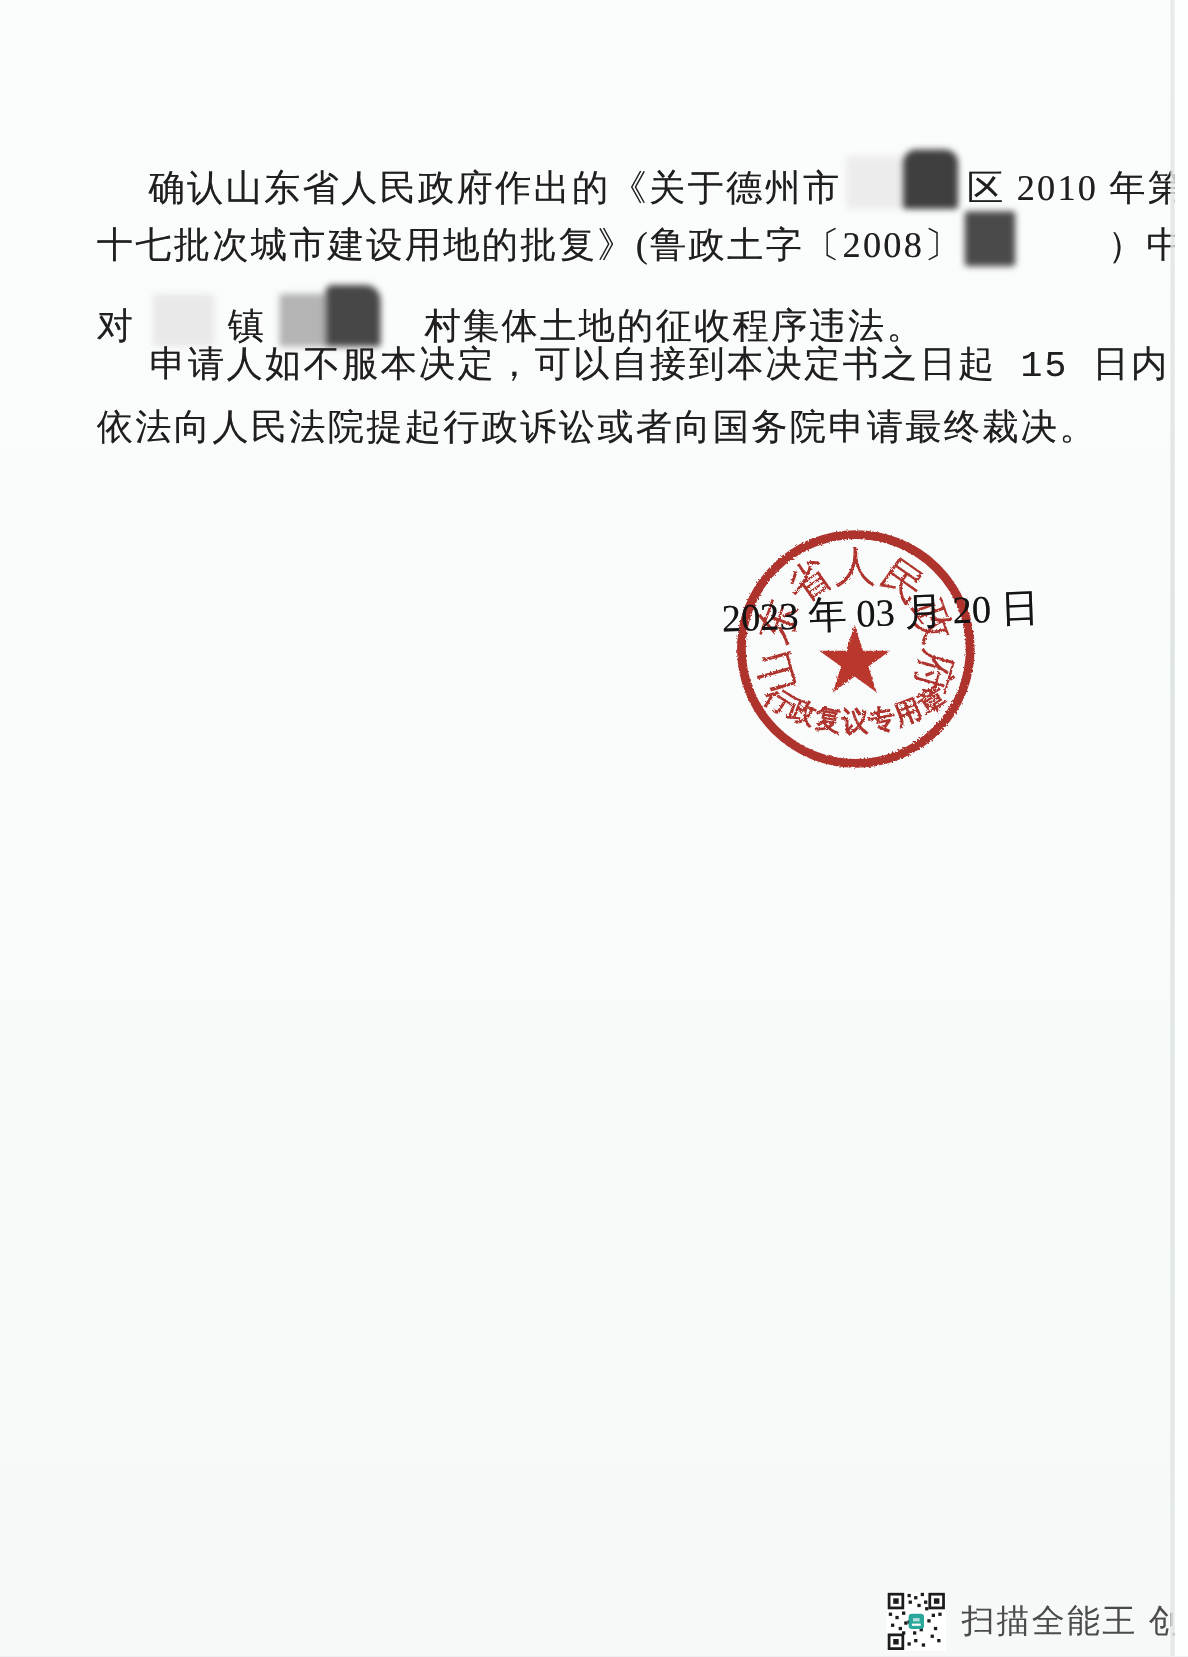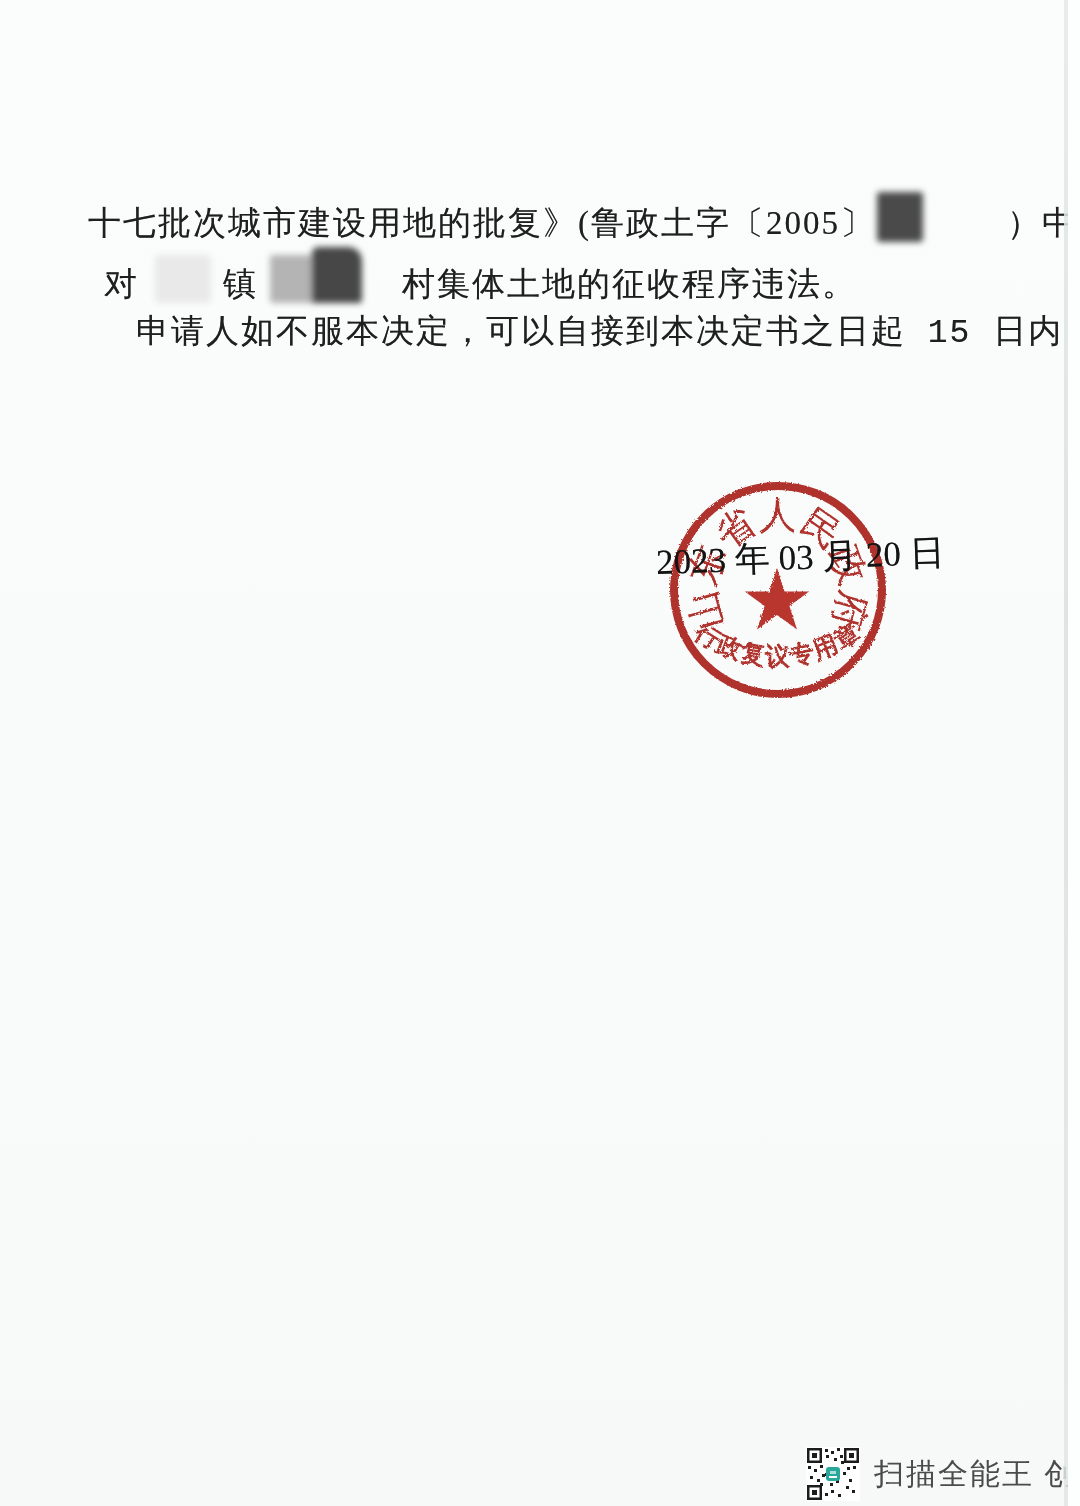--- a/index.html
+++ b/index.html
@@ -25,21 +25,21 @@
     position:absolute;
     font-size:33px;
     letter-spacing:2px;
     color:#1f1f1f;
     white-space:nowrap;
     line-height:46px;
     text-shadow:0 0 .6px rgba(40,40,40,.55);
   }
   .l1{left:135px;top:136px;}
   .l2{left:88px; top:192px;}
-  .l3{left:88px; top:247px;margin-left:16px;}
+  .l3{left:88px; top:259px;}
   .l4{left:136px;top:311px;font-family:Liberation Mono, monospace;}
   .l5{left:88px; top:366px;}
   
   .redact{display:inline-block;vertical-align:-8px;filter:blur(3px);}
   .r1a{width:56px;height:48px;background:#ececec;margin-left:4px;border-radius:4px;}
   .r1b{width:50px;height:54px;background:#3f3f3f;margin-left:-4px;margin-right:8px;border-radius:12px 12px 3px 3px;}
   .r2a{width:46px;height:50px;background:#4a4a4a;margin-left:2px;margin-right:84px;border-radius:3px;}
   .r3a{width:56px;height:48px;background:#e9e9e9;margin-left:16px;margin-right:12px;border-radius:4px;}
   .r3b{width:44px;height:48px;background:#b4b4b4;margin-left:12px;border-radius:3px;}
   .r3c{width:50px;height:56px;background:#474747;margin-left:-2px;margin-right:40px;border-radius:6px 14px 3px 3px;}
@@ -62,29 +62,35 @@
   .wm-text{
     font-family:"Liberation Sans","DejaVu Sans",sans-serif;
     font-size:30px;color:#4b4b4b;letter-spacing:2px;white-space:nowrap;
   }
 </style>
 </head>
 <body>
 
 <div class="page">
 
+  <div class="text-line l1">
+    <span>确认山东省人民政府作出的《关于德州市</span><span class="redact r1a"></span><span class="redact r1b"></span><span>区 2010 年第</span>
+  </div>
   <div class="text-line l2">
-    <span>十七批次城市建设用地的批复》(鲁政土字〔2005〕</span><span class="redact r2a"></span><span>）中</span>
+    <span>十七批次城市建设用地的批复》(鲁政土字〔2008〕</span><span class="redact r2a"></span><span>）中</span>
   </div>
   <div class="text-line l3">
     <span>对</span><span class="redact r3a"></span><span>镇</span><span class="redact r3b"></span><span class="redact r3c"></span><span>村集体土地的征收程序违法。</span>
   </div>
 
   <div class="text-line l4">
     <span>申请人如不服本决定，可以自接到本决定书之日起 15 日内</span>
+  </div>
+  <div class="text-line l5">
+    <span>依法向人民法院提起行政诉讼或者向国务院申请最终裁决。</span>
   </div>
 
   <div class="stamp">
     <svg width="240" height="240" viewBox="0 0 240 240">
       <defs>
         <filter id="rough" x="-8%" y="-8%" width="116%" height="116%">
           <feTurbulence type="fractalNoise" baseFrequency="0.55" numOctaves="2" result="n"></feTurbulence>
           <feDisplacementMap in="SourceGraphic" in2="n" scale="3.2"></feDisplacementMap>
         </filter>
         <path id="arcTop" d="M 61.7,141.2 A 62,62 0 1 1 178.3,141.2" fill="none"></path>

